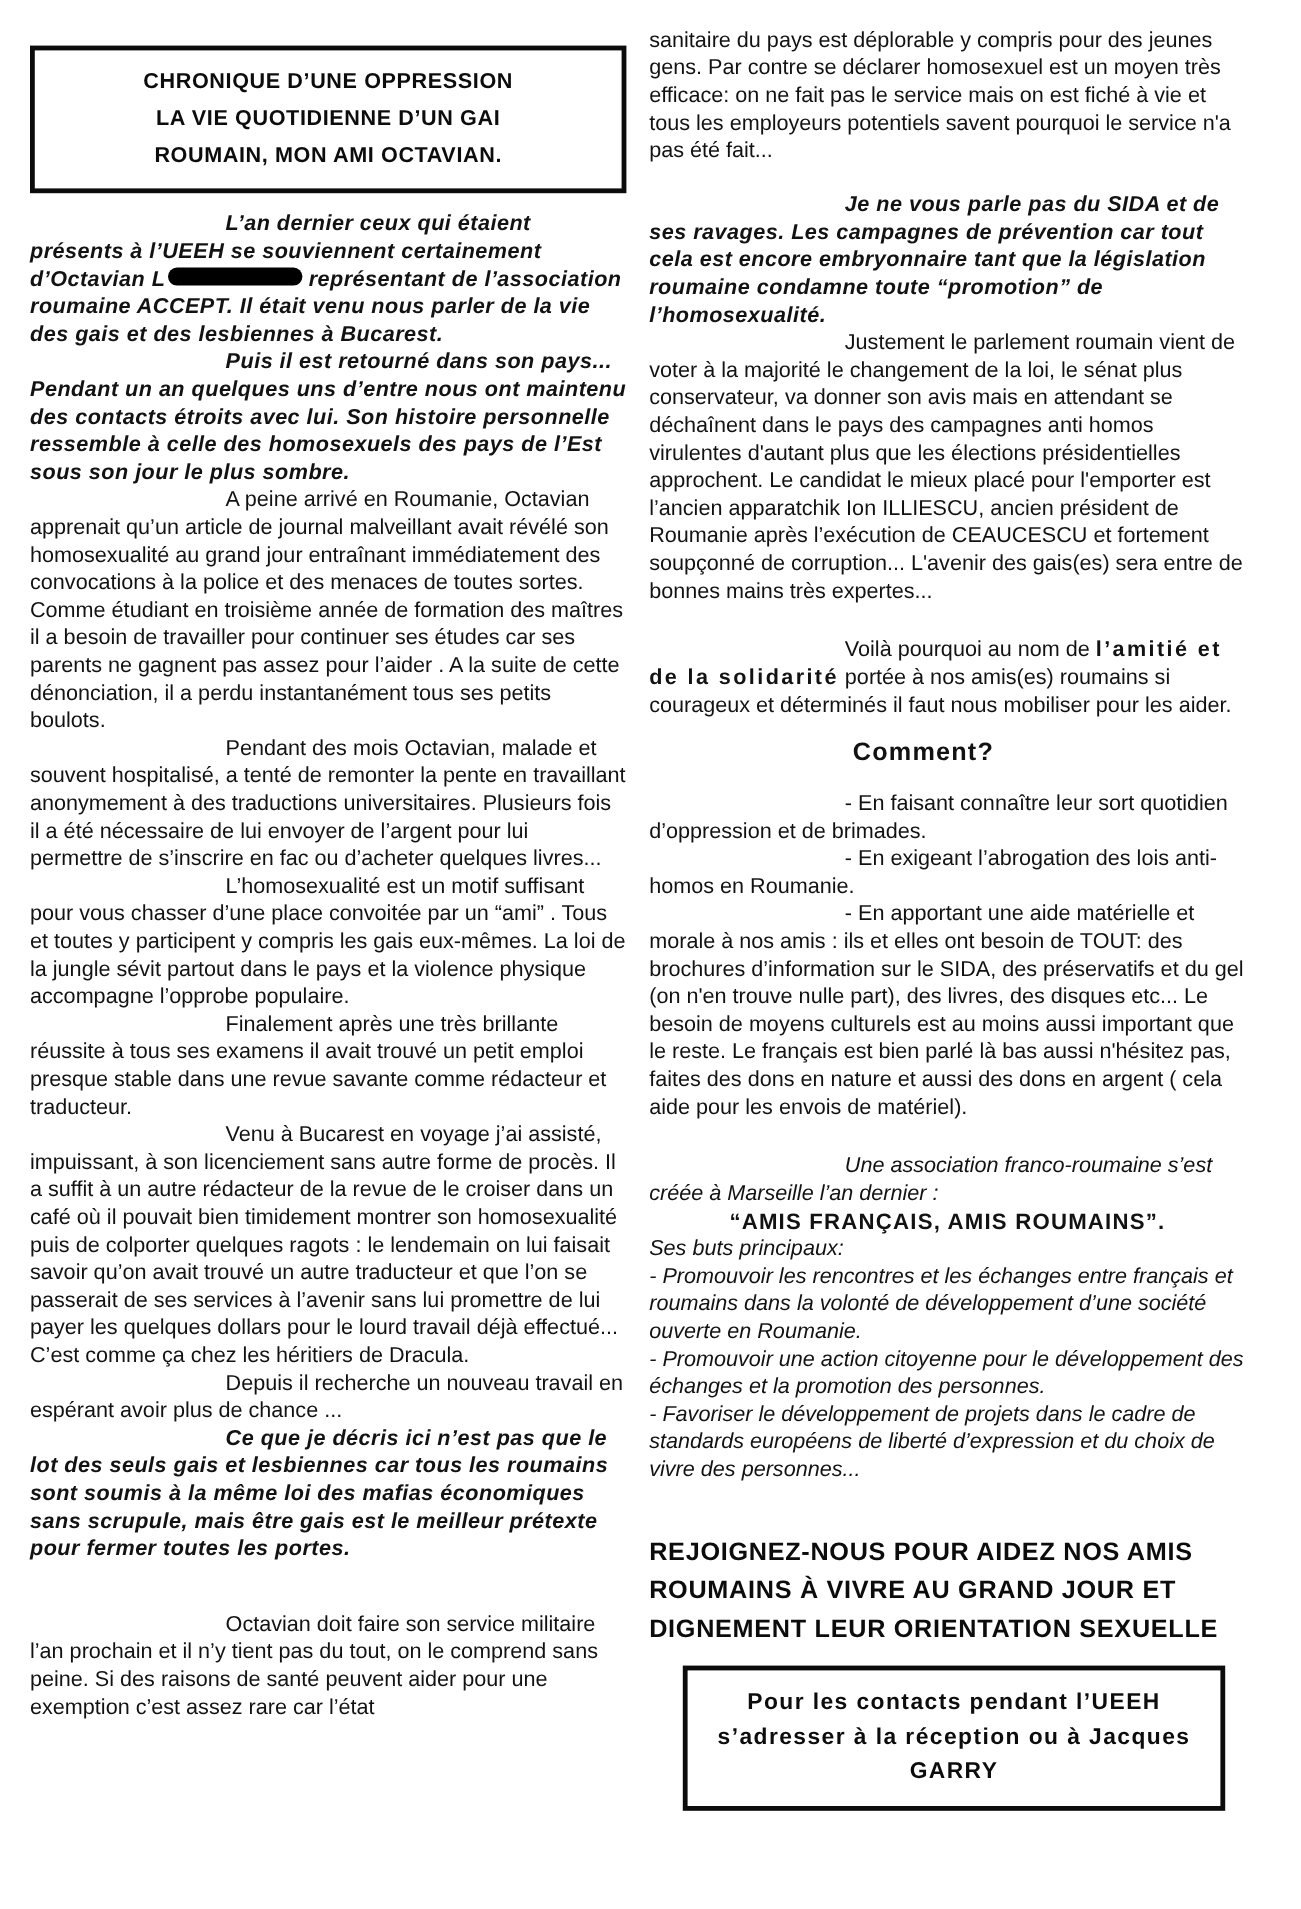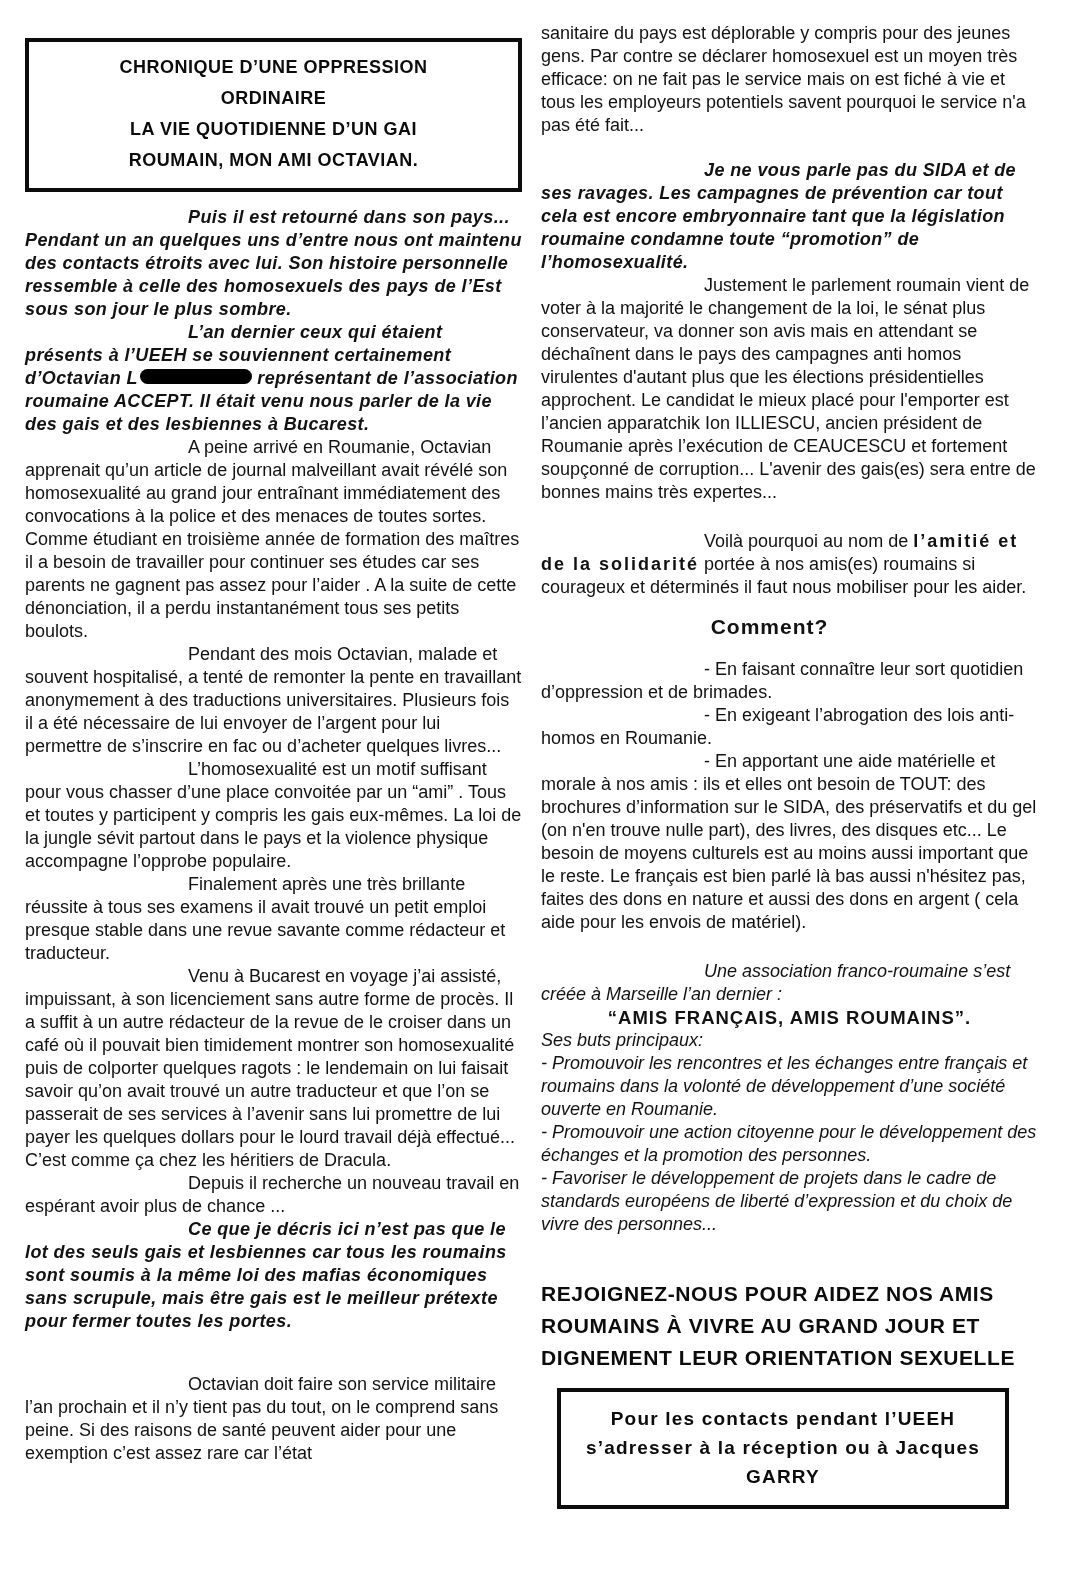--- a/index.html
+++ b/index.html
@@ -65,47 +65,46 @@
     font-size: 21px;
     line-height: 32px;
     letter-spacing: 0.6px;
     margin-top: 42px;
     color: #0c0c0c;
   }
 
   .contact-box {
     border: 4px solid #0c0c0c;
     width: 432px;
-    margin: 14px auto 0 16px;
+    margin: 14px auto 0 28px;
     text-align: center;
     font-weight: 700;
     font-size: 19px;
     line-height: 29px;
     letter-spacing: 1.2px;
     padding: 12px 6px 14px 6px;
     color: #0c0c0c;
   }
 </style>
 </head>
 <body>
 
 <div class="page">
 
   <div class="col col-left">
 
     <div class="title-box">
       <div>CHRONIQUE D’UNE OPPRESSION</div>
-      <div>ORDINAIRE</div>
       <div>LA VIE QUOTIDIENNE D’UN GAI</div>
       <div>ROUMAIN, MON AMI OCTAVIAN.</div>
     </div>
 
+    <p class="bi indent"><span>L’an dernier ceux qui étaient présents à l’UEEH se souviennent certainement d’Octavian L</span><span class="redact"></span><span> représentant de l’association roumaine ACCEPT. Il était venu nous parler de la vie des gais et des lesbiennes à Bucarest.</span></p>
+
     <p class="bi indent">Puis il est retourné dans son pays... Pendant un an quelques uns d’entre nous ont maintenu des contacts étroits avec lui. Son histoire personnelle ressemble à  celle des homosexuels des pays de l’Est sous son jour le plus sombre.</p>
-
-    <p class="bi indent"><span>L’an dernier ceux qui étaient présents à l’UEEH se souviennent certainement d’Octavian L</span><span class="redact"></span><span> représentant de l’association roumaine ACCEPT. Il était venu nous parler de la vie des gais et des lesbiennes à Bucarest.</span></p>
     <p class="indent">A peine arrivé en Roumanie, Octavian apprenait qu’un article de journal malveillant avait révélé son homosexualité au grand jour entraînant immédiatement des convocations à la police et des menaces de toutes sortes. Comme étudiant en troisième année de formation des maîtres il a besoin de travailler pour continuer ses études car ses parents ne gagnent pas assez pour l’aider . A la suite de cette dénonciation, il a perdu instantanément tous ses petits boulots.</p>
     <p class="indent">Pendant des mois Octavian, malade et souvent hospitalisé, a tenté de remonter la pente en travaillant anonymement  à des traductions universitaires. Plusieurs fois il a été nécessaire de lui envoyer de l’argent pour lui permettre de s’inscrire en fac ou d’acheter quelques livres...</p>
     <p class="indent">L’homosexualité est un motif suffisant pour vous chasser d’une place convoitée par un “ami” . Tous et toutes y participent y compris les gais eux-mêmes. La loi de la jungle sévit  partout dans le pays et la violence physique accompagne l’opprobe populaire.</p>
     <p class="indent">Finalement après une très brillante réussite à tous ses examens il avait trouvé un petit emploi presque stable dans une revue savante comme rédacteur et traducteur.</p>
     <p class="indent">Venu à Bucarest en voyage j’ai assisté, impuissant, à son licenciement sans autre forme de procès. Il a suffit à un autre rédacteur de la revue de le croiser dans un café où il pouvait bien timidement montrer son homosexualité puis de  colporter quelques ragots : le lendemain on lui faisait savoir qu’on avait trouvé un autre traducteur et que l’on se passerait de ses services à l’avenir sans lui promettre de lui  payer les quelques dollars pour le lourd travail déjà effectué... C’est comme ça chez les héritiers de Dracula.</p>
     <p class="indent">Depuis il recherche  un nouveau travail  en espérant avoir plus de chance ...</p>
     <p class="bi indent">Ce que je décris ici n’est  pas que le lot des seuls gais et lesbiennes car tous les roumains sont soumis à la même loi des mafias économiques sans  scrupule, mais être gais est le meilleur prétexte pour fermer toutes les portes.</p>
     <p class="indent mt-lg">Octavian doit faire son service militaire l’an prochain et il n’y tient pas du tout, on le comprend sans peine. Si des raisons de santé peuvent aider pour une exemption  c’est assez rare car l’état</p>
   </div>
 

